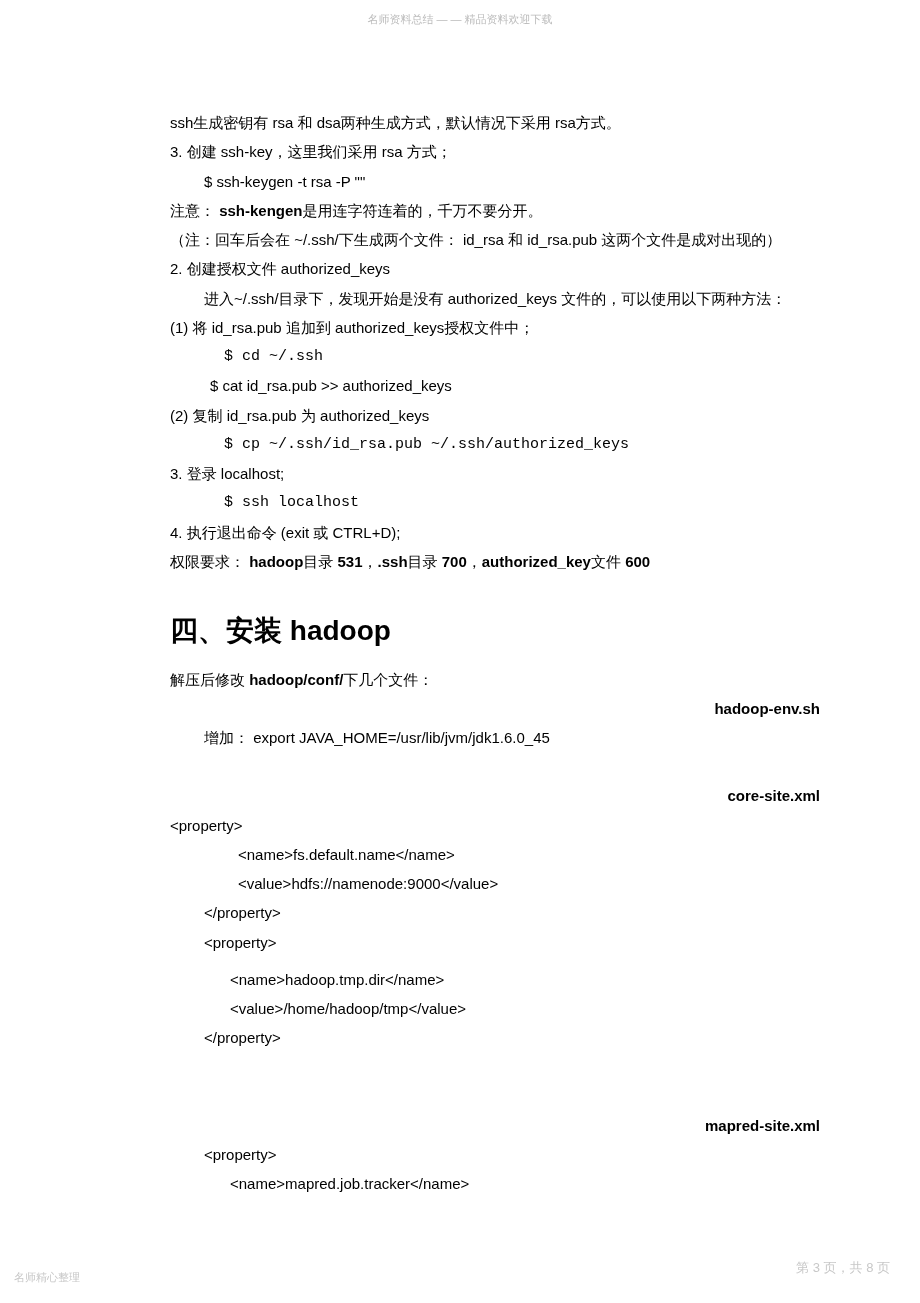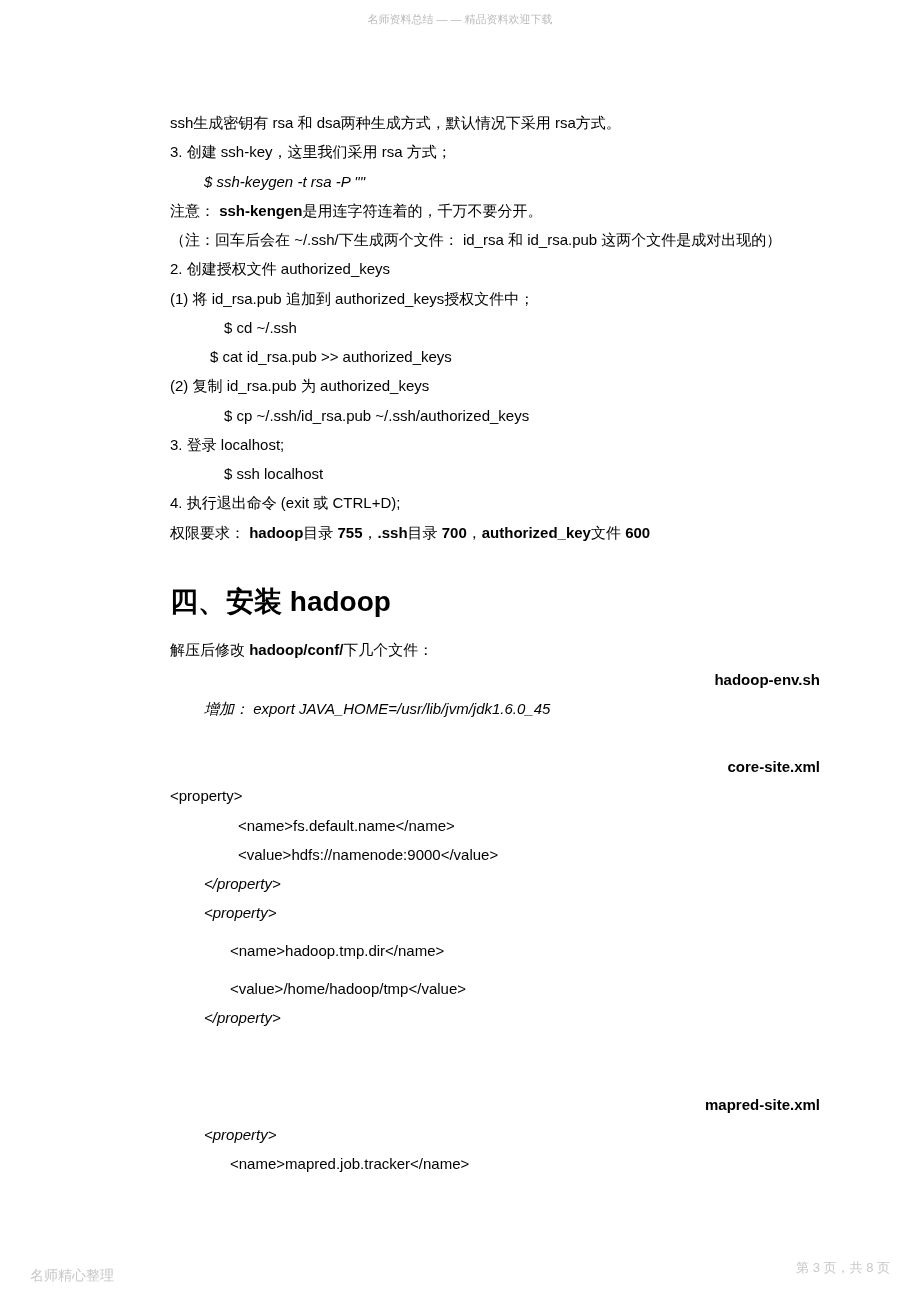--- a/index.html
+++ b/index.html
@@ -34,46 +34,46 @@
     }
     .content p {
       margin: 0;
     }
     .bold {
       font-weight: bold;
       text-align: right;
     }
     .indent1 {
       padding-left: 34px;
-      font-style: italic;
     }
     .indent2 {
       padding-left: 54px;
+      font-family: Liberation Mono, monospace;
     }
     .indent3 {
       padding-left: 40px;
     }
     h2.section-heading {
       font-size: 28px;
       font-weight: bold;
       margin-top: 28px;
       margin-bottom: 6px;
       font-family: "SimSun", "Arial", sans-serif;
     }
     .spacer {
       height: 29px;
     }
     .spacer-small {
       height: 29px;
     }
     .footer-left {
       position: absolute;
       bottom: 18px;
-      left: 30px;
-      font-size: 14px;
+      left: 14px;
+      font-size: 11px;
       color: #c8c8c8;
     }
     .footer-right {
       position: absolute;
       bottom: 26px;
       right: 30px;
       font-size: 13px;
       color: #c8c8c8;
     }
   </style>
@@ -85,53 +85,54 @@
 <div class="content">
   <p>ssh生成密钥有  rsa 和 dsa两种生成方式，默认情况下采用     rsa方式。</p>
   <p>3. 创建  ssh-key，这里我们采用   rsa 方式；</p>
   <p class="indent1">$ ssh-keygen -t rsa -P ""</p>
   <p>
     <span>注意：</span>
     <span class="bold">ssh-kengen</span><span>是用连字符连着的，千万不要分开。</span>
   </p>
   <p>（注：回车后会在  ~/.ssh/下生成两个文件：   id_rsa 和 id_rsa.pub 这两个文件是成对出现的）</p>
   <p>2. 创建授权文件   authorized_keys</p>
+  <p style="text-indent:34px;">进入~/.ssh/目录下，发现开始是没有     authorized_keys 文件的，可以使用以下两种方法：</p>
   <p>  (1) 将  id_rsa.pub 追加到  authorized_keys授权文件中；</p>
   <p class="indent2">$ cd ~/.ssh</p>
   <p class="indent3">$ cat id_rsa.pub &gt;&gt; authorized_keys</p>
   <p>  (2) 复制   id_rsa.pub  为  authorized_keys</p>
   <p class="indent2">$ cp ~/.ssh/id_rsa.pub ~/.ssh/authorized_keys</p>
   <p>3. 登录  localhost;</p>
   <p class="indent2">$ ssh localhost</p>
   <p>4. 执行退出命令 (exit 或 CTRL+D);</p>
   <p>
     <span>权限要求：</span>
     <span class="bold">hadoop</span><span>目录</span>
-    <span class="bold">755</span><span>，</span><span class="bold">.ssh</span><span>目录</span>
+    <span class="bold">531</span><span>，</span><span class="bold">.ssh</span><span>目录</span>
     <span class="bold">700</span><span>，</span><span class="bold">authorized_key</span><span>文件</span>
     <span class="bold">600</span>
   </p>
 
   <h2 class="section-heading">四、安装  hadoop</h2>
 
   <p>
     <span>解压后修改</span>
     <span class="bold">hadoop/conf/</span><span>下几个文件：</span>
   </p>
   <p class="bold">hadoop-env.sh</p>
   <p class="indent1">增加：  export JAVA_HOME=/usr/lib/jvm/jdk1.6.0_45</p>
   <div class="spacer"></div>
   <p class="bold">core-site.xml</p>
   <p>&lt;property&gt;</p>
   <p style="padding-left:68px;">&lt;name&gt;fs.default.name&lt;/name&gt;</p>
   <p style="padding-left:68px;">&lt;value&gt;hdfs://namenode:9000&lt;/value&gt;</p>
   <p class="indent1">&lt;/property&gt;</p>
   <p class="indent1">&lt;property&gt;</p>
   <p style="padding-left:60px;margin-top:8px;">&lt;name&gt;hadoop.tmp.dir&lt;/name&gt;</p>
-  <p style="padding-left:60px;margin-top:9px;">&lt;value&gt;/home/hadoop/tmp&lt;/value&gt;</p>
+  <p style="padding-left:60px;">&lt;value&gt;/home/hadoop/tmp&lt;/value&gt;</p>
   <p class="indent1">&lt;/property&gt;</p>
   <div class="spacer-small"></div>
   <div class="spacer-small"></div>
   <p class="bold">mapred-site.xml</p>
   <p class="indent1">&lt;property&gt;</p>
   <p style="padding-left:60px;">&lt;name&gt;mapred.job.tracker&lt;/name&gt;</p>
 </div>
 
 <div class="footer-left">名师精心整理</div>
 <div class="footer-right">第 3 页，共 8 页</div>

